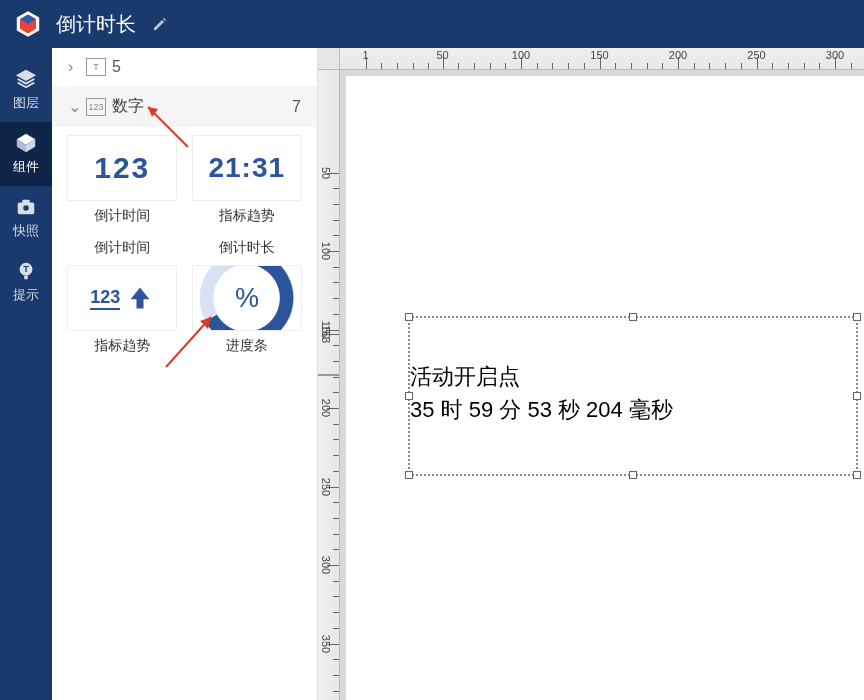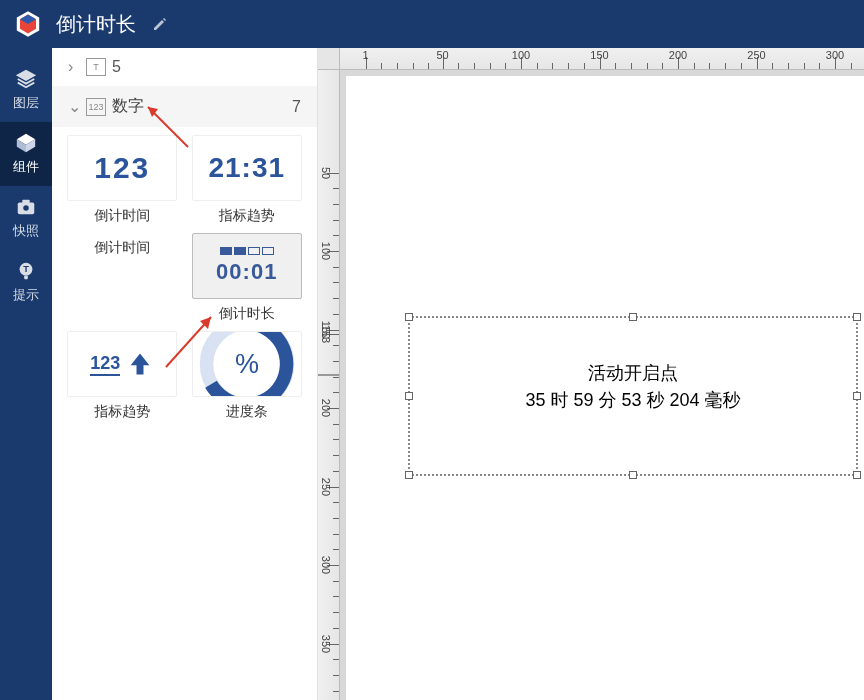--- a/index.html
+++ b/index.html
@@ -177,21 +177,21 @@
     }
     .handle { position: absolute; width: 8px; height: 8px; background: #fff; border: 1px solid #666; }
     .h-nw { left: -5px; top: -5px; }
     .h-n  { left: 50%; top: -5px; transform: translateX(-50%); }
     .h-ne { right: -5px; top: -5px; }
     .h-w  { left: -5px; top: 50%; transform: translateY(-50%); }
     .h-e  { right: -5px; top: 50%; transform: translateY(-50%); }
     .h-sw { left: -5px; bottom: -5px; }
     .h-s  { left: 50%; bottom: -5px; transform: translateX(-50%); }
     .h-se { right: -5px; bottom: -5px; }
-    .canvas-text { text-align: center; padding-top: 42px; font-size: 18px; color: #000; line-height: 1.5; }
+    .canvas-text { padding-top: 42px; font-size: 22px; color: #000; line-height: 1.5; }
     .annot-arrow { position: absolute; pointer-events: none; }
   </style>
 </head>
 <body>
 
 <div class="header">
   <span class="logo">
     <svg viewBox="0 0 40 40">
         <polygon points="20,4 34,12 34,28 20,36 6,28 6,12" fill="#fff"></polygon>
         <polygon points="20,8 30,14 30,26 20,32 10,26 10,14" fill="#e8443a"></polygon>
@@ -267,31 +267,20 @@
       <div class="comp-card">
         <div class="comp-preview">
             <span class="pv-digital-time">21:31</span>
           </div>
         <span class="comp-label">指标趋势</span>
       </div>
       <div class="comp-card">
         <span class="comp-label">倒计时间</span>
       </div>
       <div class="comp-card selected">
-        <div class="comp-preview">
-          <div style="display:flex;flex-direction:column;align-items:center;">
-            <div class="pv-duration-top">
-                <div class="filled"></div>
-                <div class="filled"></div>
-                <div></div>
-                <div></div>
-              </div>
-            <span class="pv-duration-time">00:01</span>
-          </div>
-        </div>
         <span class="comp-label">倒计时长</span>
       </div>
       <div class="comp-card">
         <div class="comp-preview">
           <div class="pv-trend">
             <span class="num">123</span>
             <svg viewBox="0 0 24 24">
                 <path d="M12 3 L20 13 L15 13 L15 21 L9 21 L9 13 L4 13 Z" fill="#2b549b"></path>
               </svg>
           </div>

